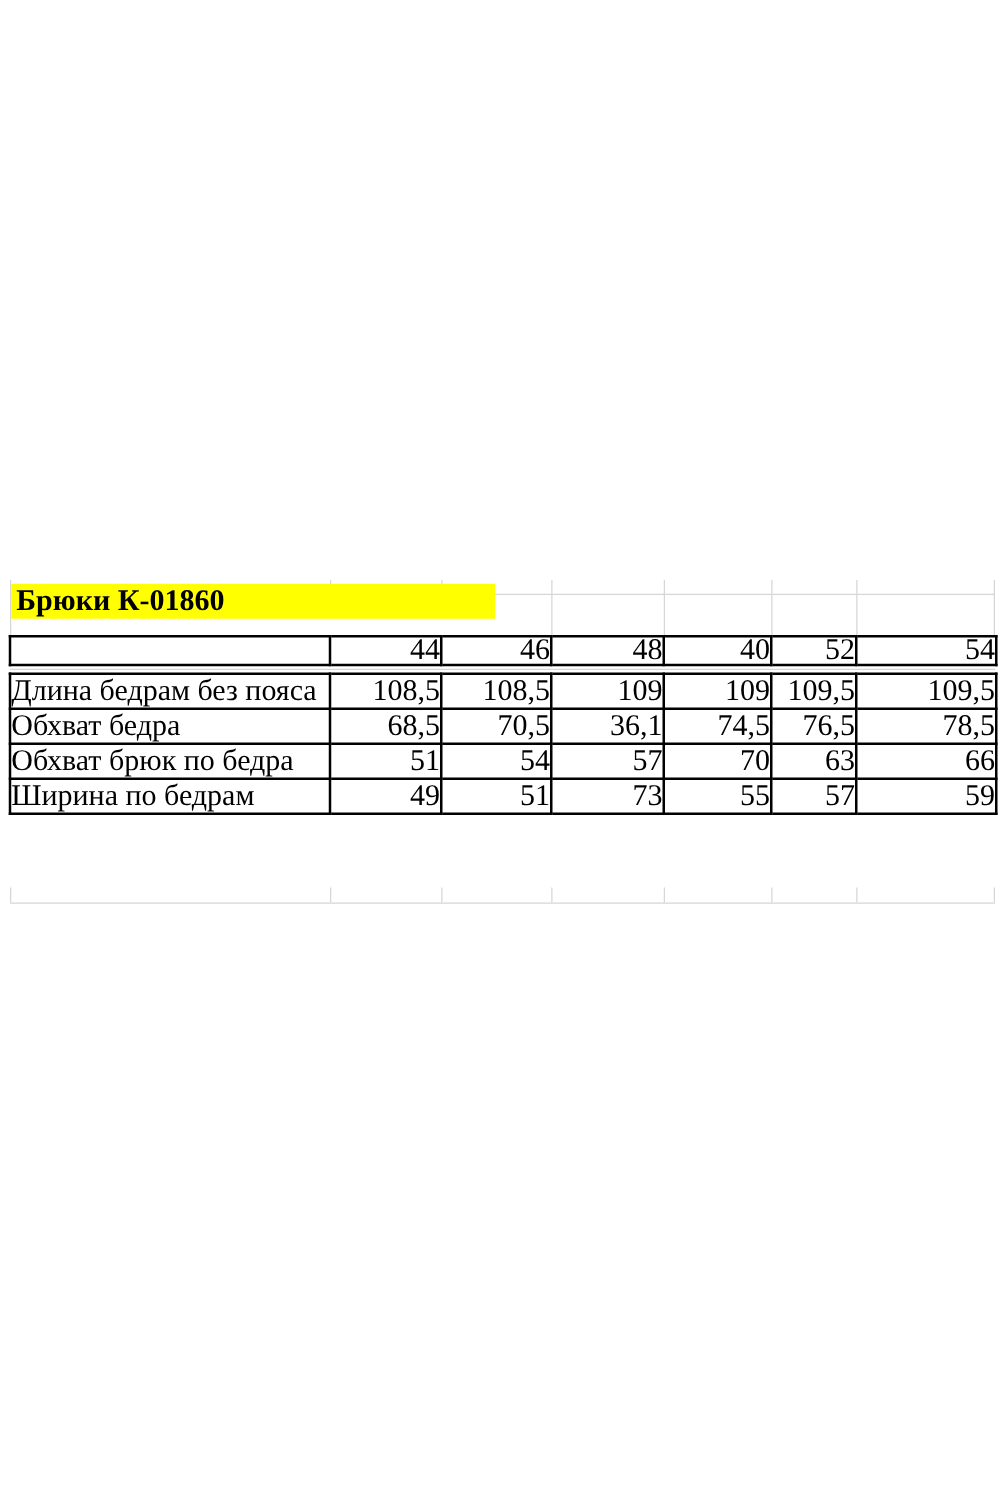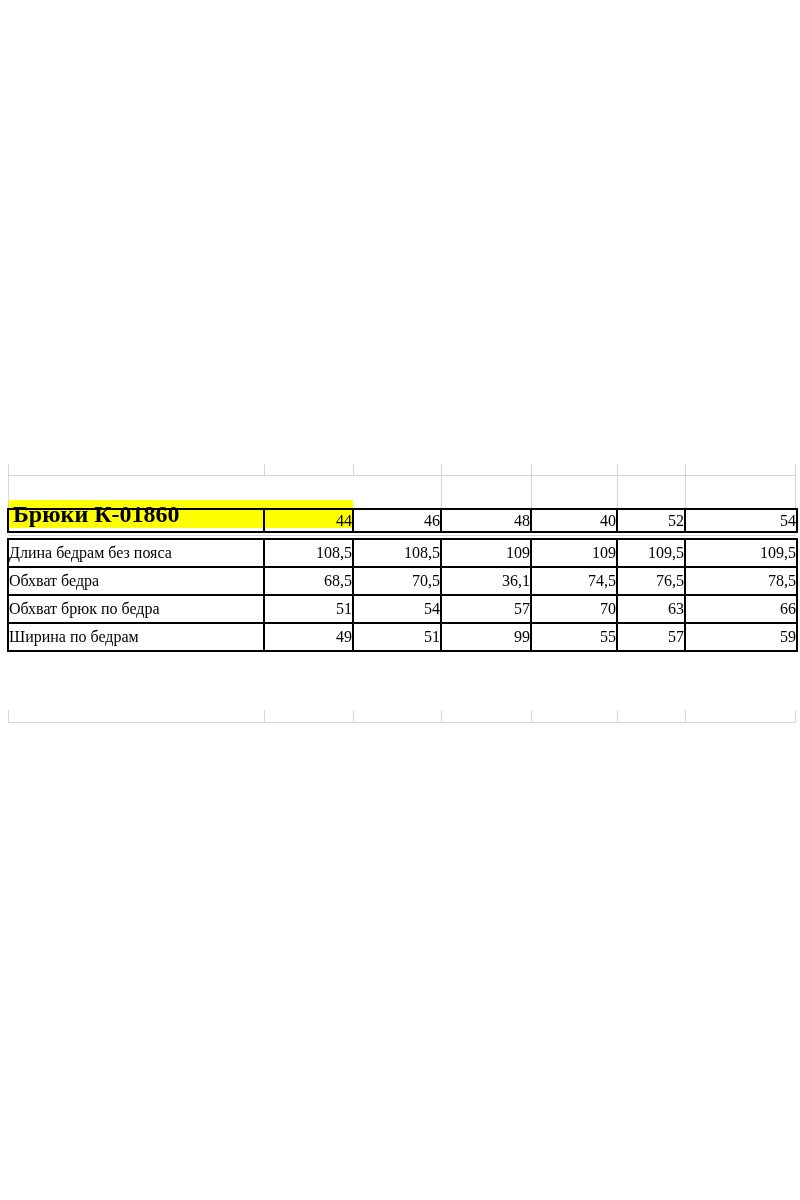--- a/index.html
+++ b/index.html
@@ -10,36 +10,36 @@
     font-family:"Liberation Serif","DejaVu Serif",serif;
     color:var(--text,#000);
     overflow:hidden;
   }
   
   .gl{position:absolute;background:var(--grid,#d6d6d6);}
   .glh{height:1px;}
   .glv{width:1px;}
   
   #title-cell{
-    position:absolute;left:9px;top:500px;width:344px;height:28px;
+    position:absolute;left:9px;top:467px;width:387px;height:28px;
     background:var(--highlight,#ffff00);
     font-weight:bold;font-size:24px;line-height:28px;
     padding-left:4px;box-sizing:border-box;
     white-space:nowrap;overflow:visible;
   }
   table.grid{
     position:absolute;left:7px;
     border-collapse:collapse;table-layout:fixed;
     width:789px;
   }
   #size-header-table{top:508px;}
   #size-data-table{top:538px;}
   table.grid td{
     border:2px solid var(--line,#000);
-    font-size:16px;
+    font-size:24px;
     padding:0;
     white-space:nowrap;
     vertical-align:middle;
     overflow:hidden;
   }
   #size-header-table td{height:20px;line-height:21px;}
   #size-data-table td{height:26px;line-height:26px;}
   td.num{text-align:right;padding-right:6px;}
   td.label{text-align:left;padding-left:4px;}
 </style>
@@ -132,21 +132,21 @@
         <td class="num">54</td>
         <td class="num">57</td>
         <td class="num">70</td>
         <td class="num">63</td>
         <td class="num">66</td>
       </tr>
       <tr>
         <td class="label">Ширина по бедрам</td>
         <td class="num">49</td>
         <td class="num">51</td>
-        <td class="num">99</td>
+        <td class="num">73</td>
         <td class="num">55</td>
         <td class="num">57</td>
         <td class="num">59</td>
       </tr>
     </tbody>
   </table>
 
 </div>
 
 </body></html>

